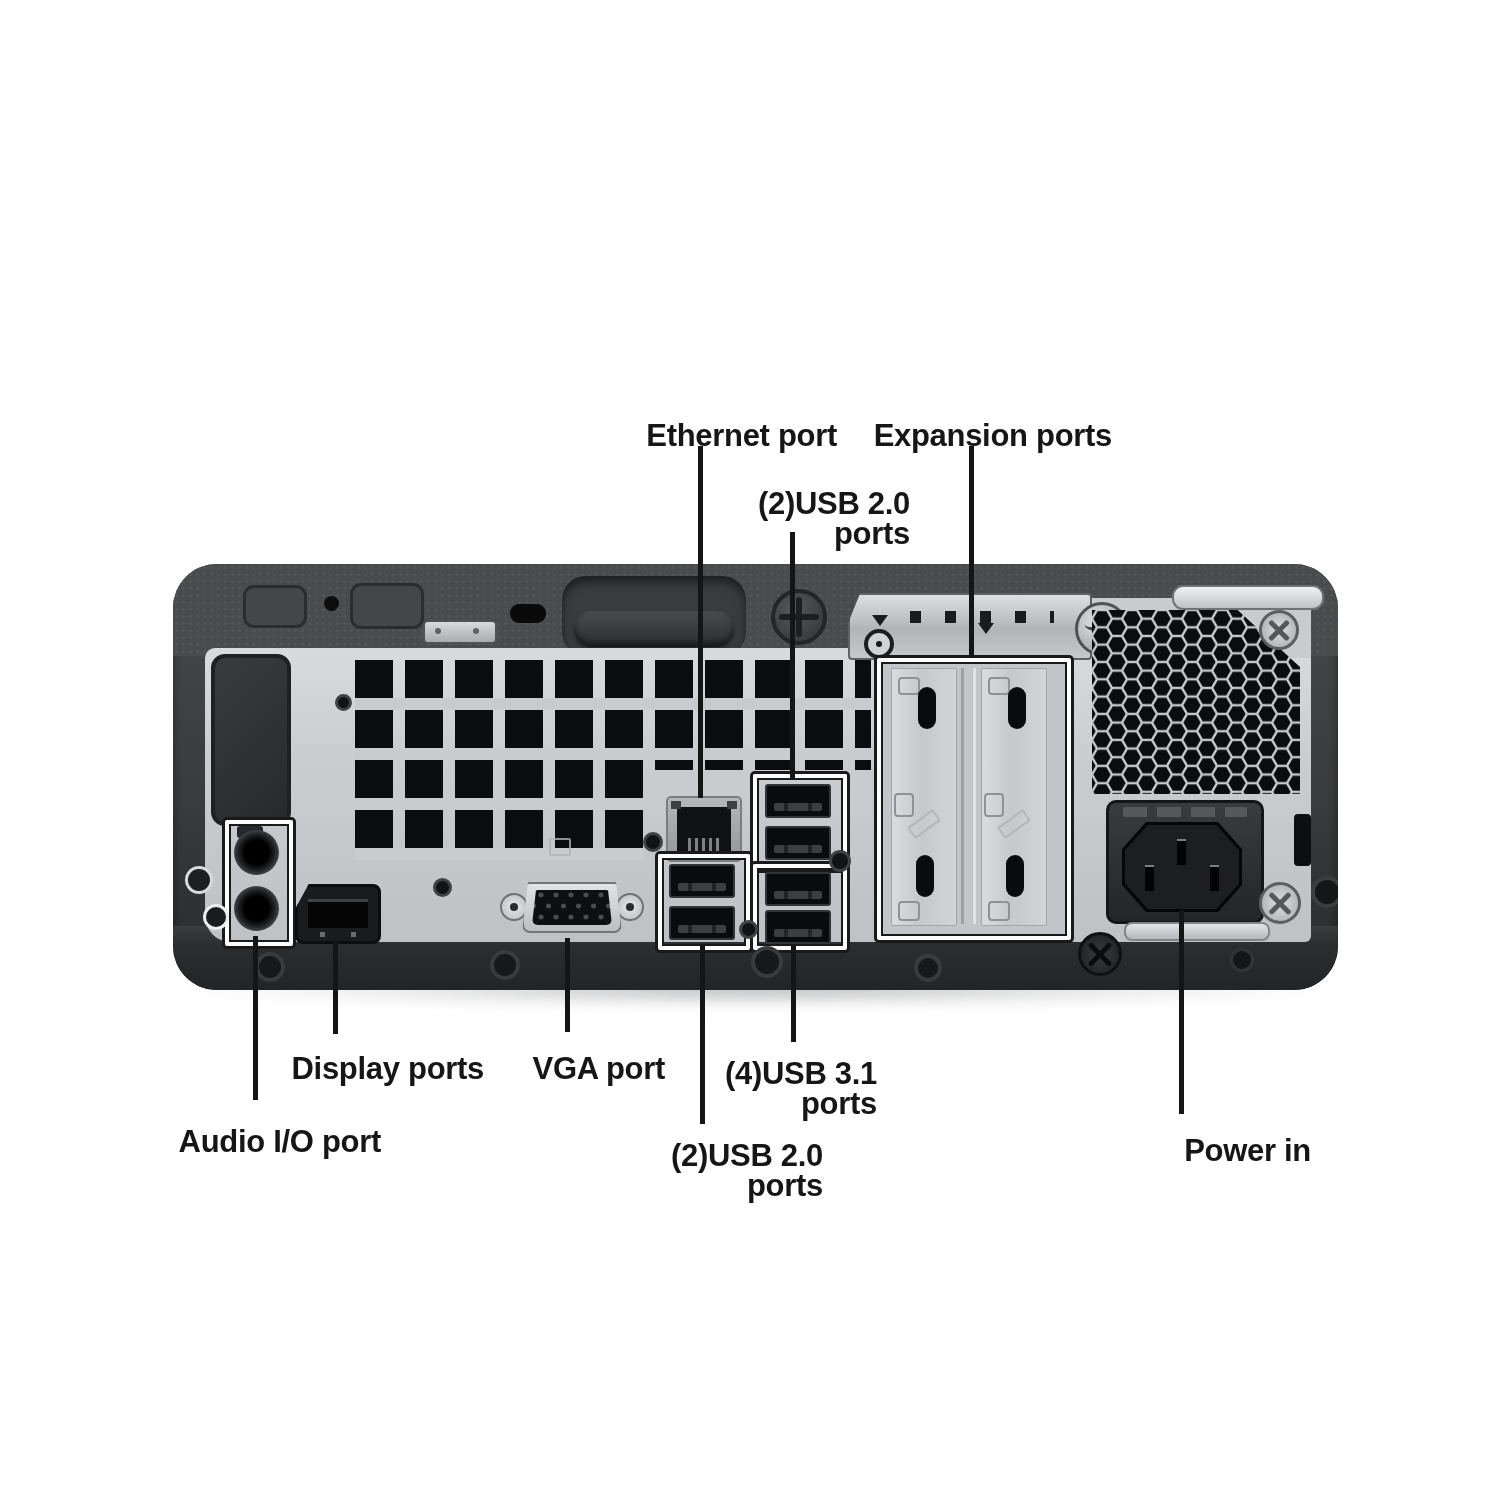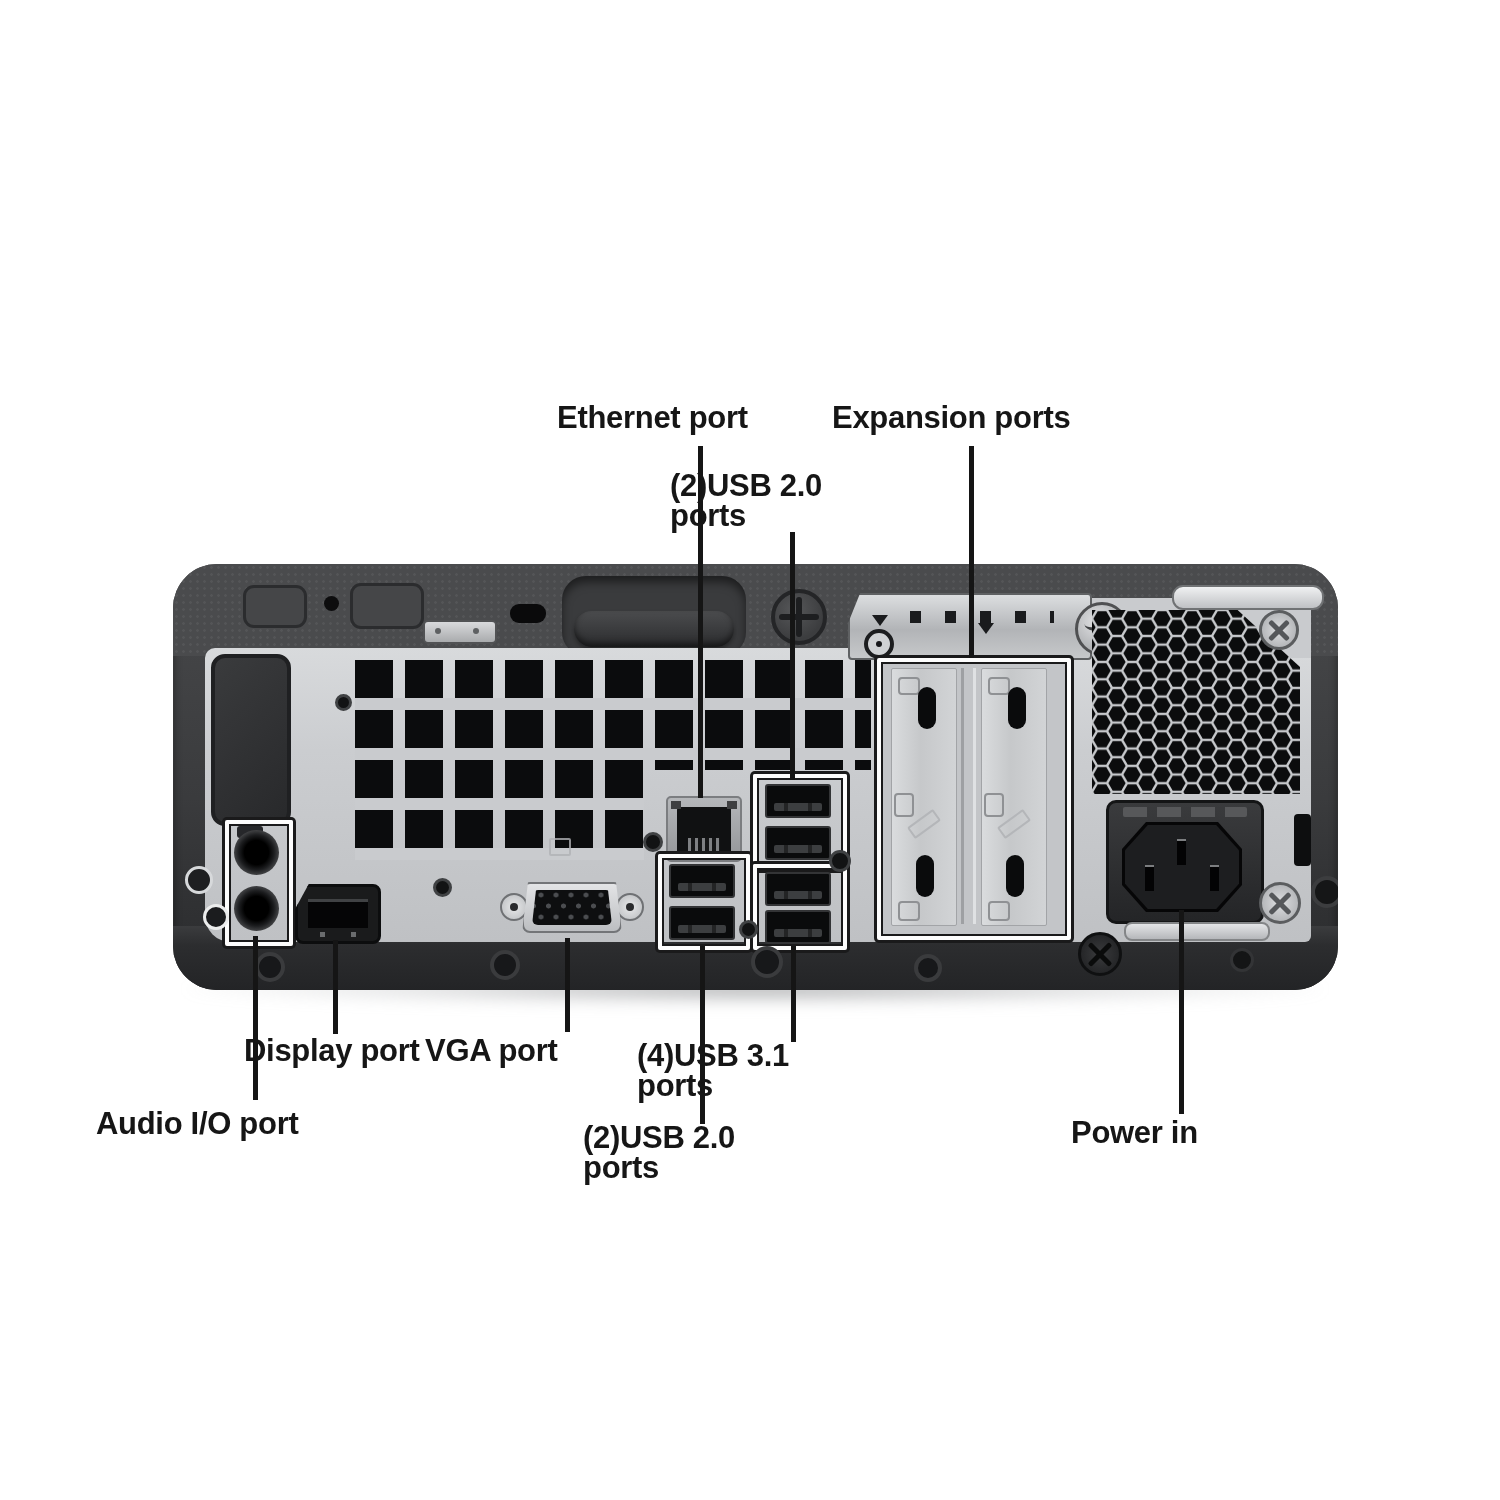--- a/index.html
+++ b/index.html
@@ -1,20 +1,20 @@
 <!DOCTYPE html>
 <html><head>
 <meta charset="utf-8">
 <style>
   html,body{margin:0;padding:0;background:#fff;}
   .stage{position:relative;width:1500px;height:1500px;background:#ffffff;overflow:hidden;
          font-family:"Liberation Sans",sans-serif;}
   .abs{position:absolute;}
-  .lbl{position:absolute;font-weight:bold;font-size:31px;color:#161616;text-align:left;
-       line-height:30px;letter-spacing:-0.3px;}
+  .lbl{position:absolute;font-weight:bold;font-size:31px;color:#161616;text-align:right;
+       line-height:30px;letter-spacing:-0.3px;margin-top:18px;}
   .line{position:absolute;width:5px;background:#151515;}
   .shadow{position:absolute;left:185px;top:972px;width:1140px;height:34px;border-radius:50%;
           background:radial-gradient(ellipse at center, rgba(100,102,105,.5) 0%, rgba(160,162,165,.25) 45%, rgba(255,255,255,0) 75%);
           filter:blur(7px);}
   .chassis{position:absolute;left:173px;top:564px;width:1165px;height:426px;border-radius:44px;
            background:linear-gradient(180deg,#4b4c4e 0%,#434446 20%,#3a3b3d 55%,#303133 80%,#2a2b2d 100%);
            box-shadow:inset 0 2px 2px rgba(255,255,255,.08), inset 0 -5px 10px rgba(0,0,0,.45);
            overflow:hidden;}
   .topband{position:absolute;left:0;top:0;right:0;height:92px;background:#4a4b4d;
            background-image:radial-gradient(rgba(255,255,255,.055) 1px, transparent 1.6px);background-size:7px 7px;}
@@ -249,21 +249,21 @@
     <span>Ethernet port</span>
   </div>
   <div class="lbl" style="left:670px;top:471px;width:240px;">
     <div>(2)USB 2.0</div>
     <div>ports</div>
   </div>
   <div class="lbl" style="left:832px;top:403px;width:280px;">
     <span>Expansion ports</span>
   </div>
   <div class="lbl" style="left:244px;top:1036px;width:240px;">
-    <span>Display port</span>
+    <span>Display ports</span>
   </div>
   <div class="lbl" style="left:425px;top:1036px;width:240px;">
     <span>VGA port</span>
   </div>
   <div class="lbl" style="left:637px;top:1041px;width:240px;">
     <div>(4)USB 3.1</div>
     <div>ports</div>
   </div>
   <div class="lbl" style="left:96px;top:1109px;width:285px;">
     <span>Audio I/O port</span>

